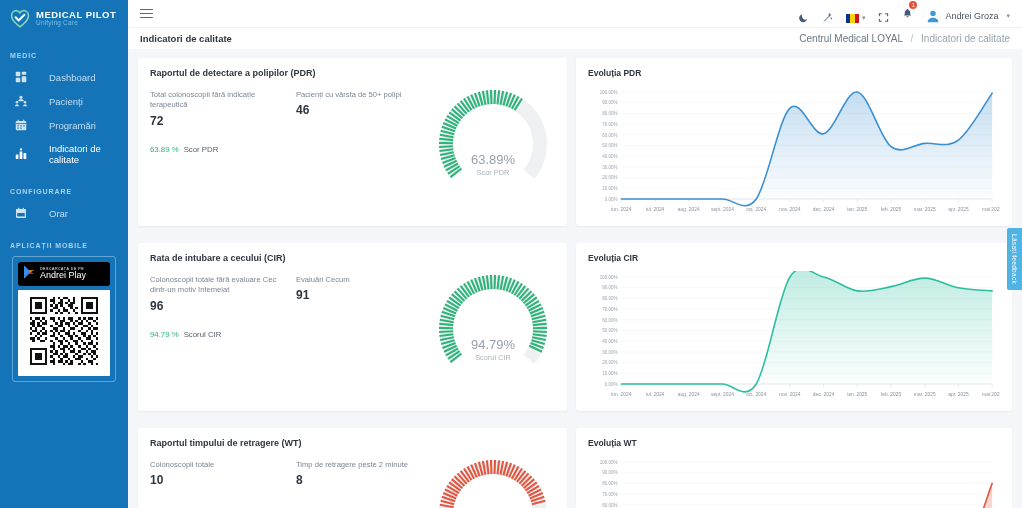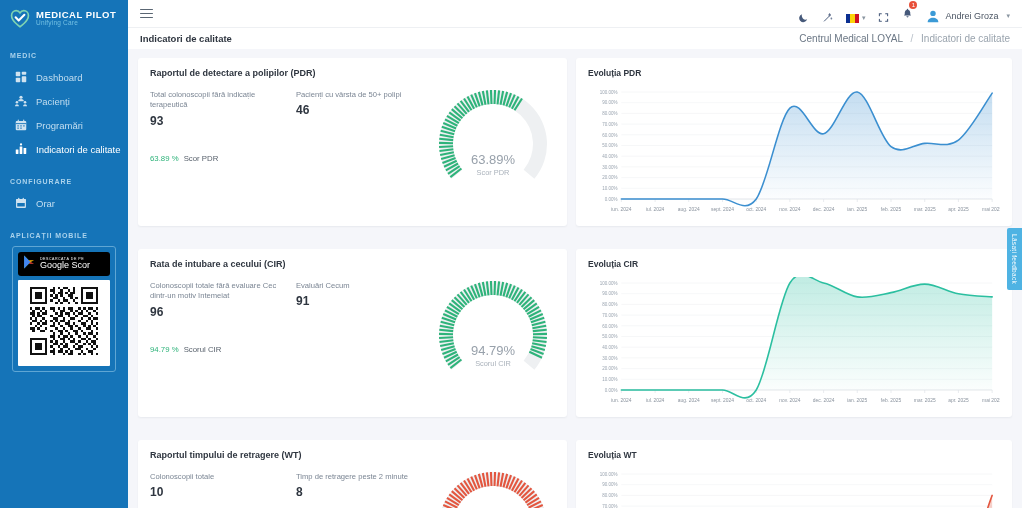--- a/index.html
+++ b/index.html
@@ -34,21 +34,21 @@
     font-size: 6.5px; color: #73c0e3; display: block;
     margin-top: 1px; letter-spacing: .2px;
   }
   .sb-section {
     font-size: 7px; font-weight: bold; letter-spacing: .9px;
     color: #a9d2ec; padding: 0 0 0 10px;
     margin-top: 17px; margin-bottom: 6px;
     text-transform: uppercase;
   }
   .sb-item {
-    display: flex; align-items: center; gap: 9px;
+    display: flex; align-items: center; gap: 22px;
     padding: 6px 0 6px 15px;
     font-size: 9.5px; color: #c3def0;
     cursor: pointer;
   }
   .sb-item.active { color: #ffffff; font-weight: normal; }
   .sb-ico { width: 12px; height: 12px; flex: 0 0 12px; display: block; opacity: .8; }
   .sb-item.active .sb-ico { opacity: 1; }
   .apps-box {
     margin: 7px 12px 0 12px;
     border: 1px solid #5fa6d4;
@@ -103,40 +103,40 @@
     flex: 0 0 22px;
   }
   .page-title { font-size: 9.5px; font-weight: bold; color: #2f3640; }
   .crumbs { margin-left: auto; font-size: 10px; color: #6b7785; }
   .crumbs .sep { margin: 0 5px; color: #b9c1ca; }
   .crumbs .cur { color: #9aa4ae; }
 
   .content {
     flex: 1 1 auto; overflow: hidden;
     padding: 9px 10px 0 10px;
-    display: flex; flex-direction: column; gap: 23px;
+    display: flex; flex-direction: column; gap: 17px;
   }
   .row { display: flex; gap: 9px; }
   .card {
     background: #ffffff;
     border-radius: 3px;
     box-shadow: 0 1px 2px rgba(20,30,55,.06);
     padding: 10px 12px;
     position: relative;
   }
   .card.left { flex: 0 0 429px; height: 168px; }
   .card.right { flex: 1 1 auto; height: 168px; }
   .card-title { font-size: 9px; font-weight: bold; color: #2f3640; }
   .chart-title { font-size: 8.5px; font-weight: bold; color: #2f3640; }
 
   .stats { display: flex; margin-top: 12px; }
   .stat { width: 146px; padding-right: 8px; }
   .stat-label { font-size: 7.6px; color: #7a8593; line-height: 1.35; display: block; }
   .stat-value { font-size: 12px; font-weight: bold; color: #2f3640; display: block; margin-top: 3px; }
-  .score-row { margin-top: 26px; display: flex; align-items: baseline; gap: 5px; }
+  .score-row { margin-top: 17px; display: flex; align-items: baseline; gap: 5px; }
   .score-pct { font-size: 7.8px; color: #2eb37a; }
   .score-lab { font-size: 7.8px; color: #58616c; }
 
   .gauge { position: absolute; right: 14px; top: 26px; width: 120px; height: 120px; }
   .gauge-center {
     position: absolute; left: 0; right: 0; top: 57%;
     text-align: center; pointer-events: none;
   }
   .gauge-pct { font-size: 13px; color: #98a1ab; display: block; }
   .gauge-lab { font-size: 7.4px; color: #aab2bb; display: block; margin-top: 1px; }
@@ -261,21 +261,21 @@
           <svg viewBox="0 0 24 26" width="13" height="14">
             <path d="M2 1l12 12L2 25z" fill="#34a853"></path>
             <path d="M2 1l12 12L2 25z" fill="none"></path>
             <path d="M2 1l8.6 8.6L14 13 2 25z" fill="#4285f4"></path>
             <path d="M10.6 9.6L14 13l6.5-3.4L10.6 9.6z" fill="#fbbc04"></path>
             <path d="M10.6 16.4L14 13l6.5 3.4-9.9 0z" fill="#ea4335"></path>
           </svg>
         </span>
         <span>
           <span class="gp-sub">DESCĂRCATĂ DE PE</span>
-          <span class="gp-main">Google Scor</span>
+          <span class="gp-main">Andrei Play</span>
         </span>
       </div>
       <span class="qr">
         <svg viewBox="0 0 29 29" width="100%" height="74" shape-rendering="crispEdges">
           <rect width="29" height="29" fill="#ffffff"></rect>
           <g fill="#111111">
             <path d="M1 1h7v7h-7z"></path>
               <rect x="2" y="2" width="5" height="5" fill="#ffffff"></rect>
               <path d="M3 3h3v3h-3z"></path>
             <path d="M21 1h7v7h-7z"></path>
@@ -545,21 +545,21 @@
     </div>
 
     <div class="content">
 
       <div class="row">
         <div class="card left">
           <div class="card-title">Raportul de detectare a polipilor (PDR)</div>
           <div class="stats">
             <div class="stat">
               <span class="stat-label">Total colonoscopii fără indicație terapeutică</span>
-              <span class="stat-value">93</span>
+              <span class="stat-value">72</span>
             </div>
             <div class="stat">
               <span class="stat-label">Pacienți cu vârsta de 50+ polipi</span>
               <span class="stat-value">46</span>
             </div>
           </div>
           <div class="score-row">
             <span class="score-pct">63.89 %</span>
             <span class="score-lab">Scor PDR</span>
           </div>

